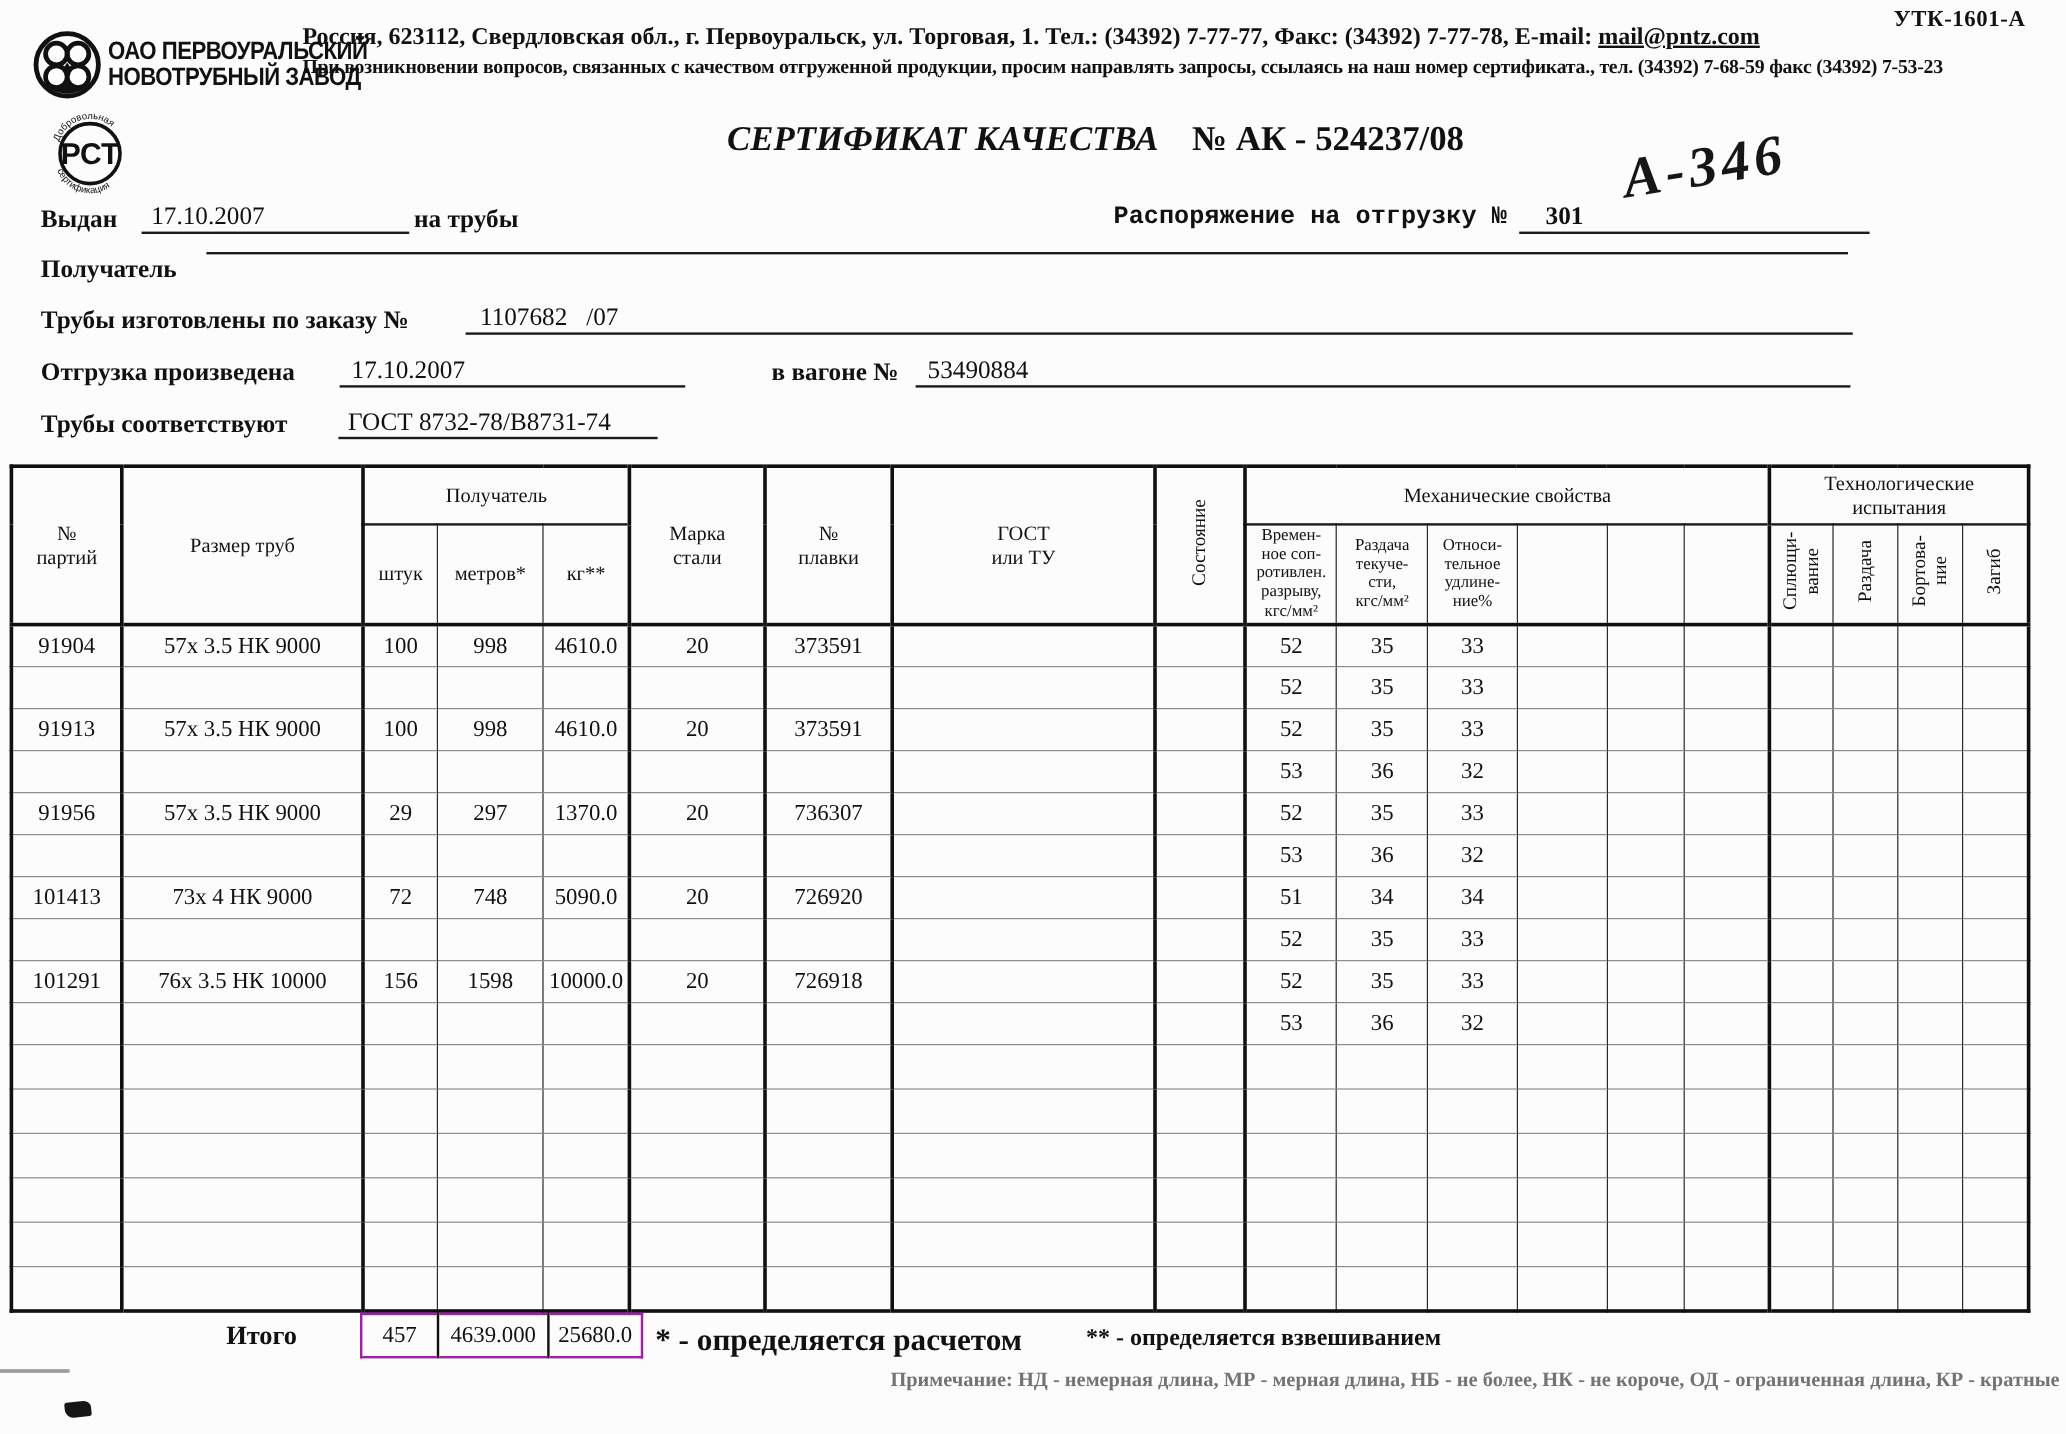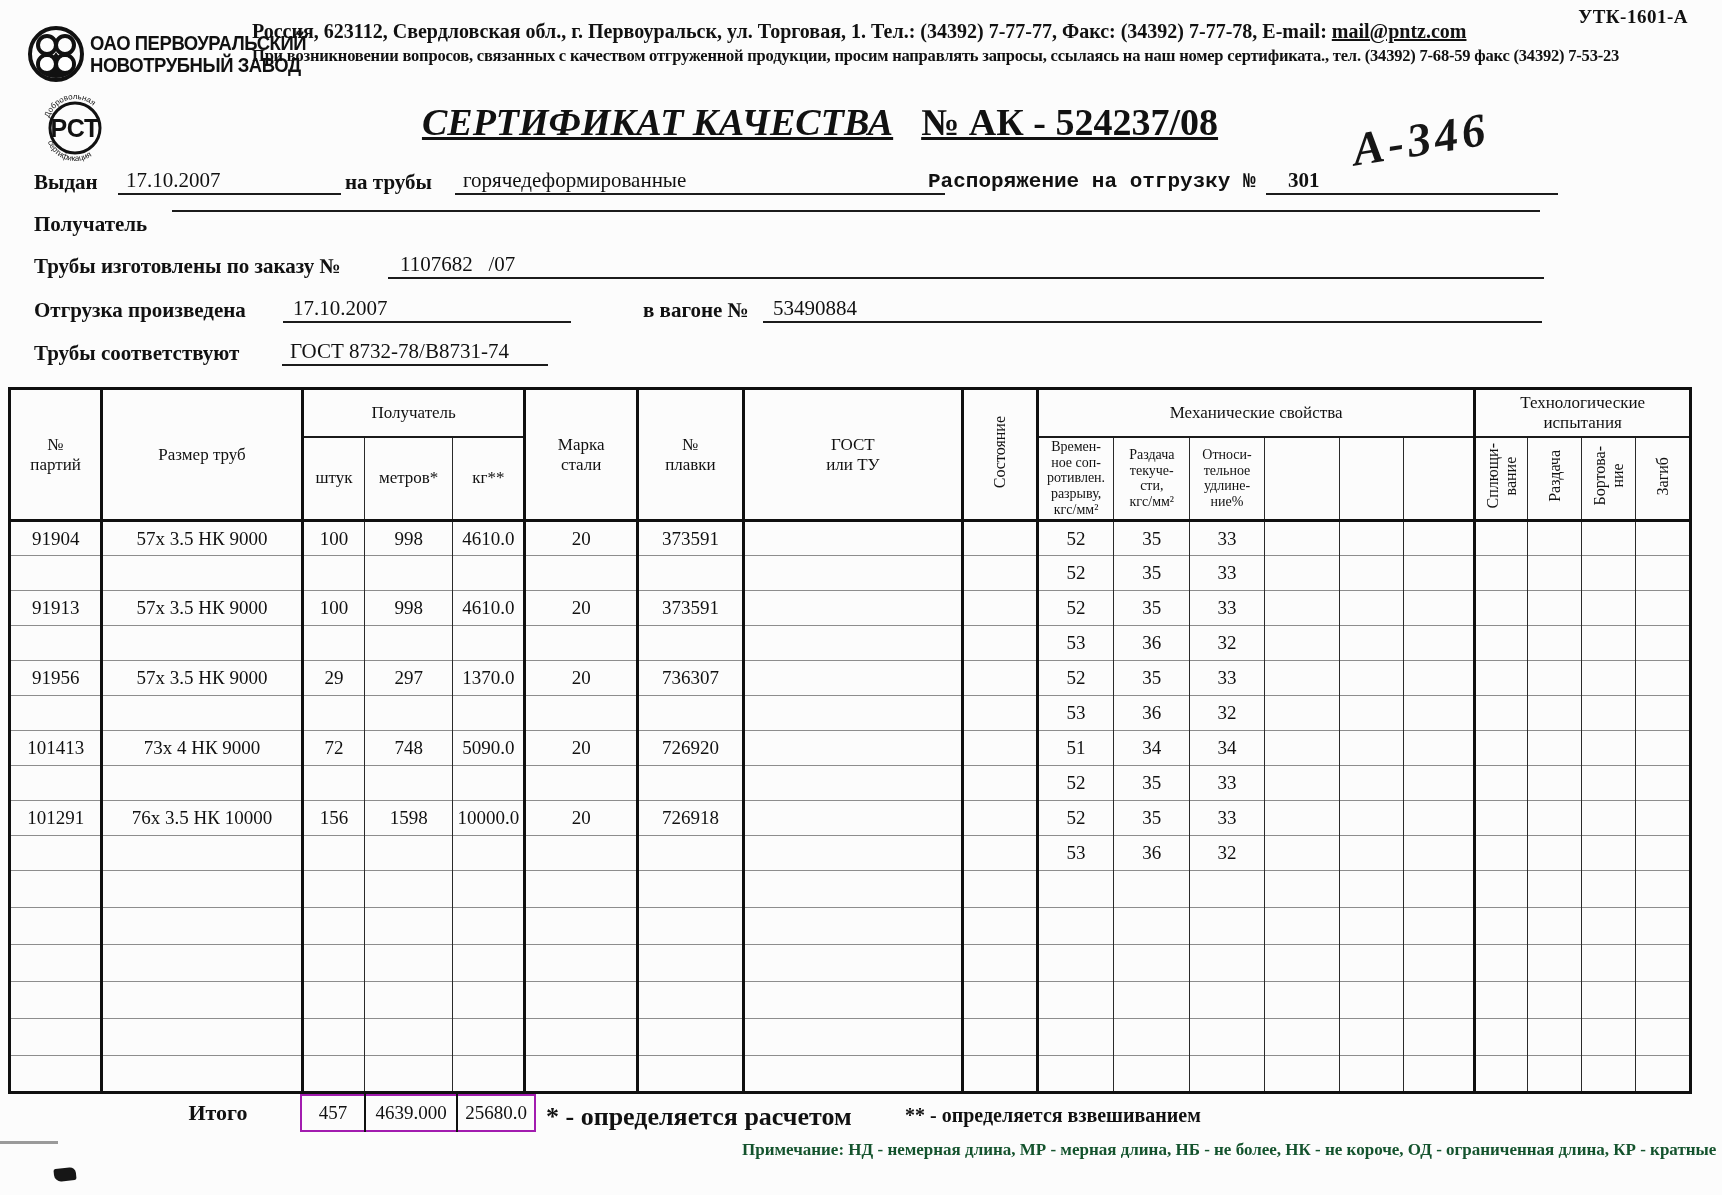--- a/index.html
+++ b/index.html
@@ -14,22 +14,22 @@
   #logo-block{top:24px;left:26px;display:flex;align-items:center;gap:4px;}
   #logo-text{font-family:"Liberation Sans",sans-serif;font-weight:bold;font-size:21px;
     line-height:1.04;transform:scaleX(.88);transform-origin:left center;letter-spacing:-.5px;white-space:pre-line;}
   #addr-block{top:20px;left:252px;width:1300px;}
   #addr-line1{font-size:20px;font-weight:bold;white-space:nowrap;}
   #addr-line1 .email{text-decoration:underline;}
   #addr-line2{font-size:16.5px;font-weight:bold;margin-top:3px;white-space:nowrap;letter-spacing:-.2px;}
 
   
   #rst-stamp{top:86px;left:36px;}
-  #title-block{top:100px;left:420px;width:800px;text-align:center;
-    font-size:38px;font-weight:bold;font-style:italic;white-space:nowrap;text-decoration:underline;}
+  #title-block{top:100px;left:420px;width:800px;text-align:right;
+    font-size:29px;font-weight:bold;font-style:italic;white-space:nowrap;}
   #title-block .no{margin-left:28px;font-style:normal;font-weight:bold;}
   #handwriting{top:112px;left:1352px;font-size:47px;font-style:italic;
     transform:rotate(-9deg);letter-spacing:4px;font-weight:bold;color:#161616;}
 
   
   .frm-label{font-size:21px;font-weight:bold;white-space:nowrap;}
   .frm-value{font-size:21px;white-space:nowrap;}
   .uline{border-bottom:2px solid #1c1c1c;}
 
   
@@ -53,21 +53,21 @@
     white-space:pre-line;font-size:16px;line-height:1.1;}
 
   
   #total-label{top:1100px;left:148px;width:140px;text-align:center;font-size:22px;font-weight:bold;}
   #total-box{top:1094px;left:300px;border:2px solid #a21caf;border-collapse:collapse;position:absolute;}
   #total-box td{border-right:2px solid #101010;font-size:19px;text-align:center;
     font-family:"Liberation Serif",serif;height:32px;}
   #total-box td:last-child{border-right:none;}
   #note-star{top:1102px;left:546px;font-size:26px;font-weight:bold;white-space:nowrap;}
   #note-dstar{top:1104px;left:905px;font-size:20px;font-weight:bold;white-space:nowrap;}
-  #bottom-note{top:1140px;left:742px;font-size:17px;font-weight:bold;color:#14532d;white-space:nowrap;}
+  #bottom-note{top:1140px;left:742px;font-size:17px;font-weight:bold;color:#737373;white-space:nowrap;}
 
   
   #artifact-blob{top:1168px;left:54px;width:22px;height:13px;background:#161616;
     border-radius:2px 6px 2px 7px;transform:rotate(-6deg);}
   #artifact-dash{top:1141px;left:0px;width:58px;height:3px;background:#9a9a9a;}
 </style>
 </head>
 <body>
 
 <div id="page">
@@ -113,21 +113,20 @@
 
   <div class="abs" id="title-block">
     <span>СЕРТИФИКАТ КАЧЕСТВА</span><span class="no">№  АК - 524237/08</span>
   </div>
 
   <div class="abs" id="handwriting">А-346</div>
 
   <div class="abs frm-label" style="top:170px;left:34px;">Выдан</div>
   <div class="abs frm-value uline" style="top:168px;left:118px;width:215px;padding-left:8px;">17.10.2007</div>
   <div class="abs frm-label" style="top:170px;left:345px;">на трубы</div>
-  <div class="abs frm-value uline" style="top:168px;left:455px;width:482px;padding-left:8px;">горячедеформированные</div>
   <div class="abs frm-label" style="top:170px;left:928px;font-family:Liberation Mono, monospace;">Распоряжение на отгрузку №</div>
   <div class="abs frm-value uline" style="top:168px;left:1266px;width:270px;padding-left:22px;font-weight:bold;">301</div>
 
   <div class="abs frm-label" style="top:212px;left:34px;">Получатель</div>
   <div class="abs frm-value uline" style="top:210px;left:172px;width:1360px;padding-left:8px;"></div>
 
   <div class="abs frm-label" style="top:254px;left:34px;">Трубы изготовлены по заказу №</div>
   <div class="abs frm-value uline" style="top:252px;left:388px;width:1144px;padding-left:12px;white-space:pre;">1107682   /07</div>
 
   <div class="abs frm-label" style="top:298px;left:34px;">Отгрузка произведена</div>

